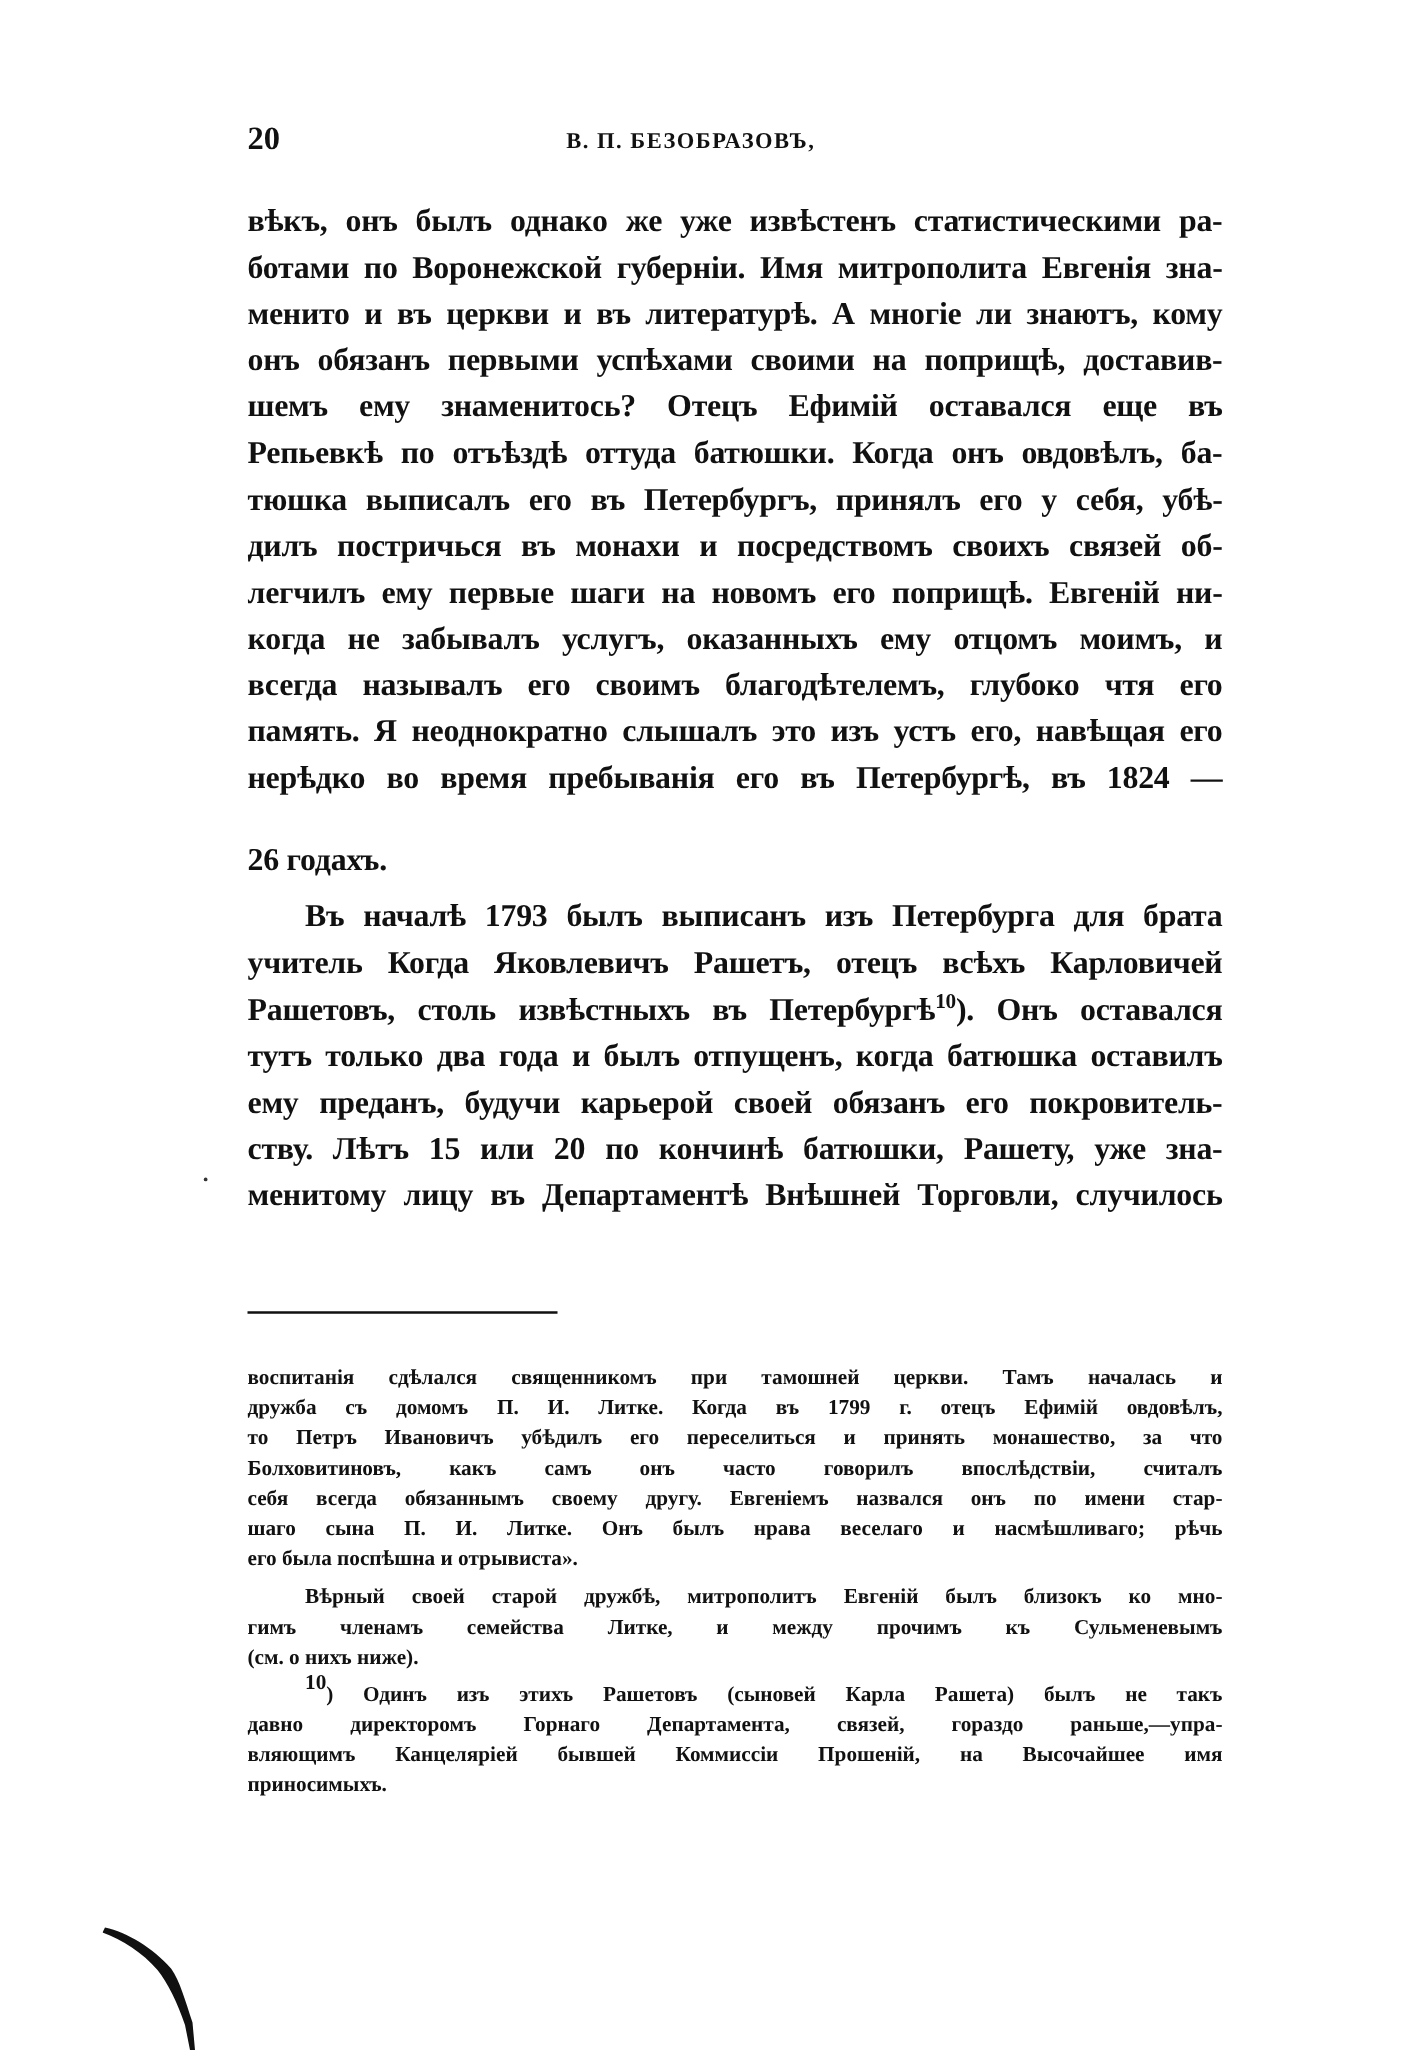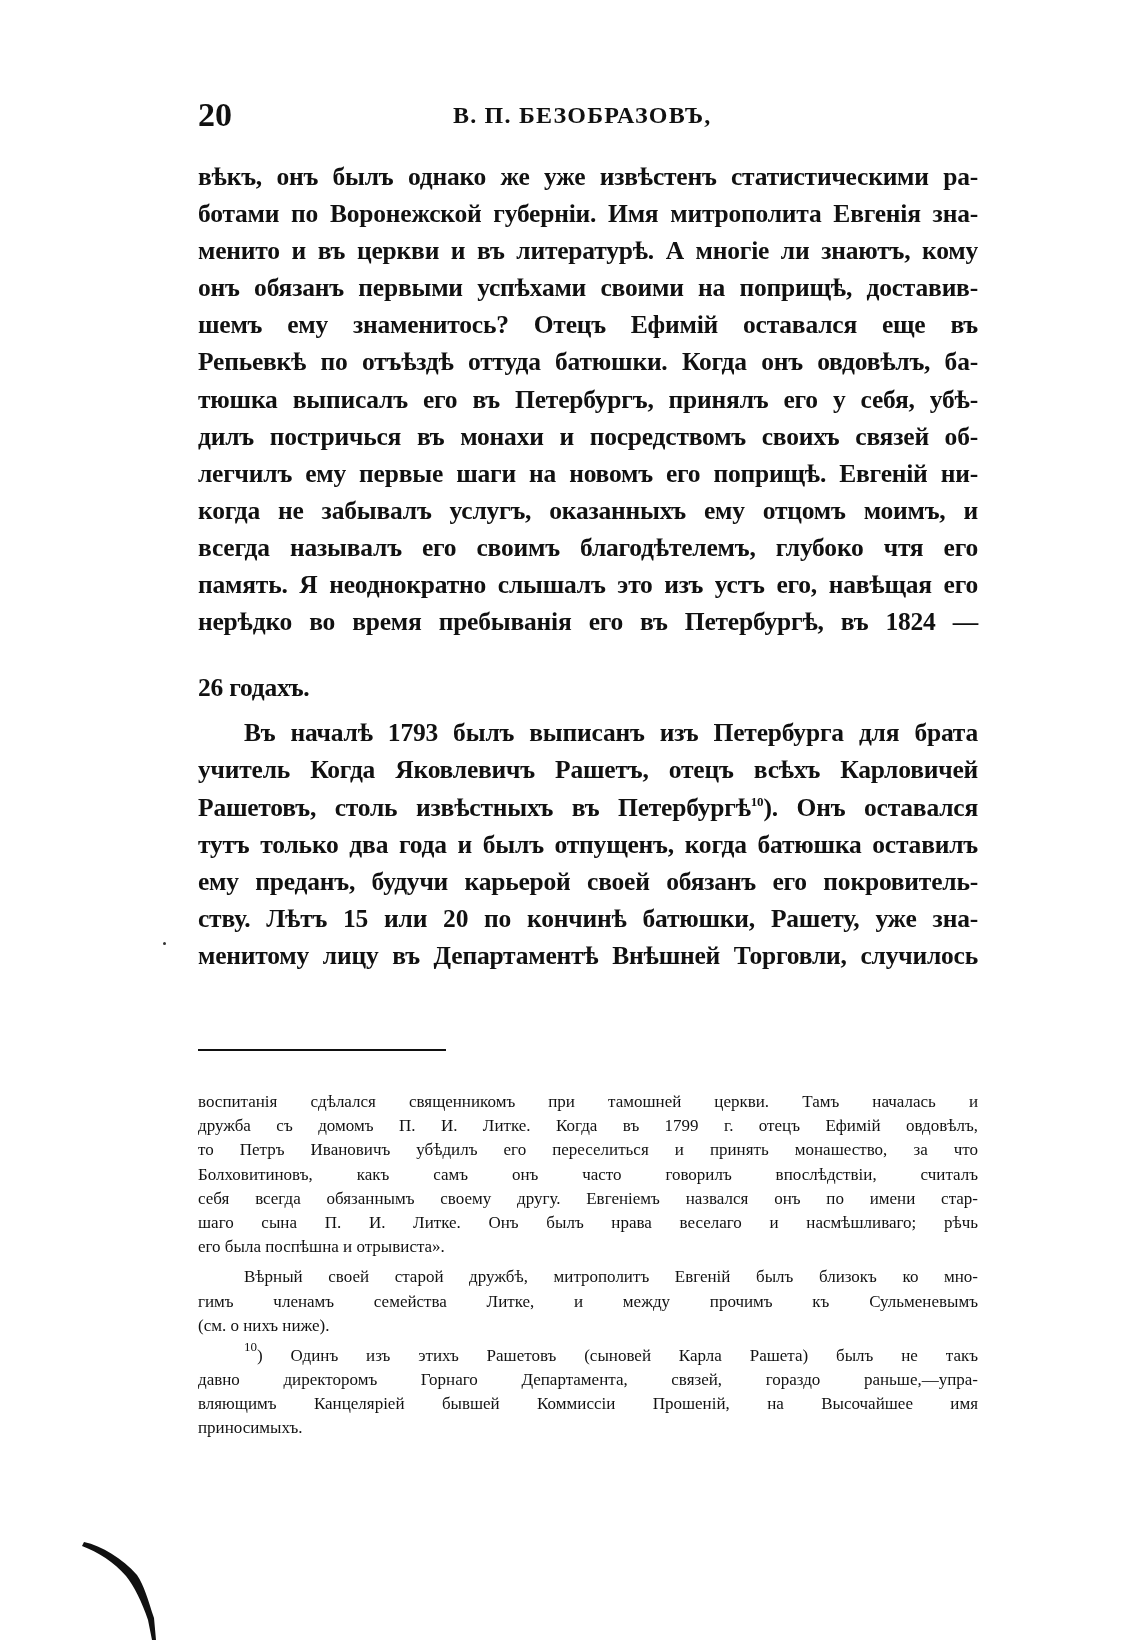--- a/index.html
+++ b/index.html
@@ -1,29 +1,29 @@
 <!DOCTYPE html>
 <html><head>
 <meta charset="utf-8">
 <style>
   html, body { margin: 0; padding: 0; background: #ffffff; }
   body { width: 1140px; height: 1651px; position: relative; overflow: hidden; color: #111; }
   .page { position: absolute; left: 0; top: 0; width: 1140px; height: 1651px; }
   .header { position: absolute; top: 96px; left: 198px; width: 780px; height: 40px; }
-  .page-number { position: absolute; left: 0; top: 0; font-family: "Liberation Serif", serif; font-size: 34px; font-weight: 700; }
-  .running-head { position: absolute; left: 255px; top: 6px; font-family: "Liberation Serif", serif; font-size: 24px; font-weight: 700; letter-spacing: 1.2px; }
+  .page-number { position: absolute; left: 0; top: 0; font-family: "Liberation Serif", serif; font-size: 26px; font-weight: 700; }
+  .running-head { position: absolute; left: 255px; top: 6px; font-family: "Liberation Serif", serif; font-size: 18px; font-weight: 700; letter-spacing: 1.2px; }
   .body-text { position: absolute; left: 198px; top: 158px; width: 780px; }
   .line { font-family: "Liberation Serif", serif; font-size: 25.5px; line-height: 37.1px; height: 37.1px; white-space: nowrap; text-align: justify; text-align-last: justify; font-weight: 700; letter-spacing: -0.2px; }
   .line.last { text-align-last: left; margin-top: 29px; }
   .line.indent { padding-left: 46px; }
   .para-gap { height: 8px; }
-  sup { font-size: 13px; line-height: 0; vertical-align: 10px; }
+  sup { font-size: 17px; line-height: 0; vertical-align: 10px; }
   .rule { position: absolute; left: 198px; top: 1049px; width: 248px; height: 2px; background: #111; }
   .notes { position: absolute; left: 198px; top: 1090px; width: 780px; }
-  .nline { font-family: "Liberation Serif", serif; font-size: 17px; line-height: 24.2px; height: 24.2px; white-space: nowrap; text-align: justify; text-align-last: justify; font-weight: 400; }
+  .nline { font-family: "Liberation Serif", serif; font-size: 17px; line-height: 24.2px; height: 24.2px; white-space: nowrap; text-align: justify; text-align-last: justify; font-weight: 700; }
   .nline.last { text-align-last: left; }
   .nline.indent { padding-left: 46px; }
   .ngap { height: 6px; }
   .mark { position: absolute; left: 82px; top: 1540px; width: 90px; height: 110px; }
   .speck { position: absolute; width: 3px; height: 3px; background: #333; border-radius: 50%; }
 </style>
 </head>
 <body>
 
 <div class="page">

